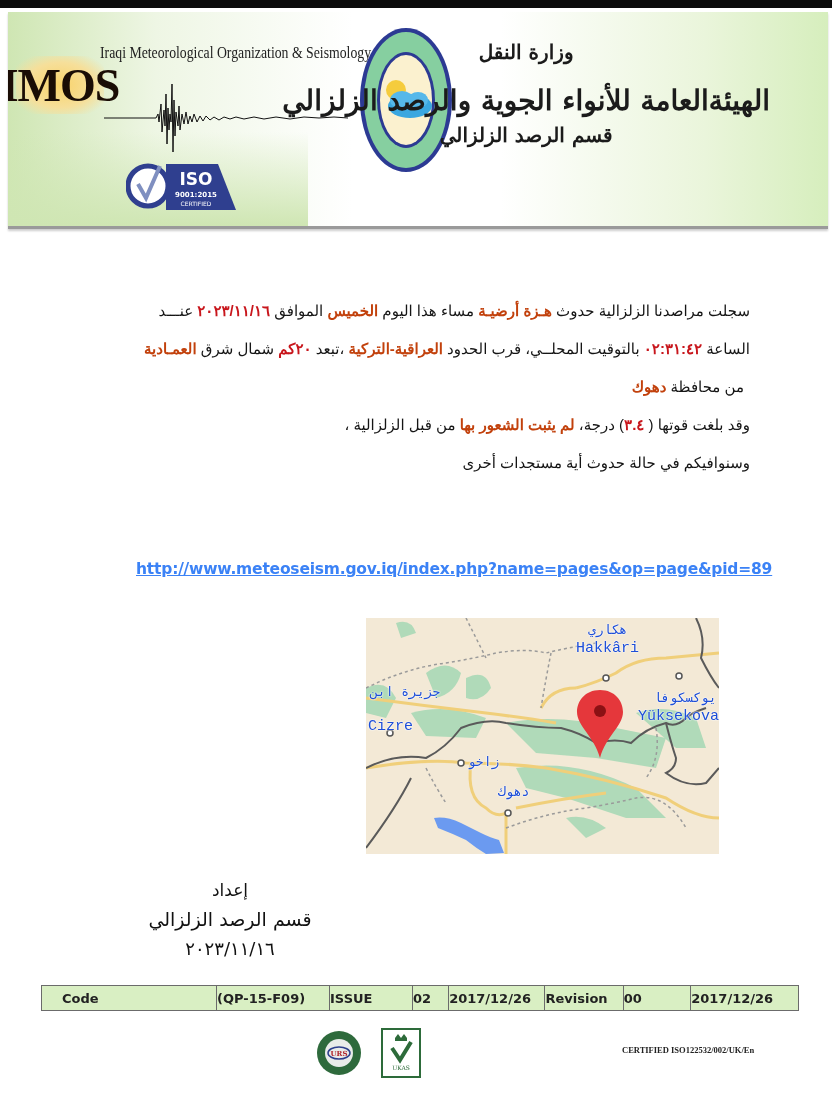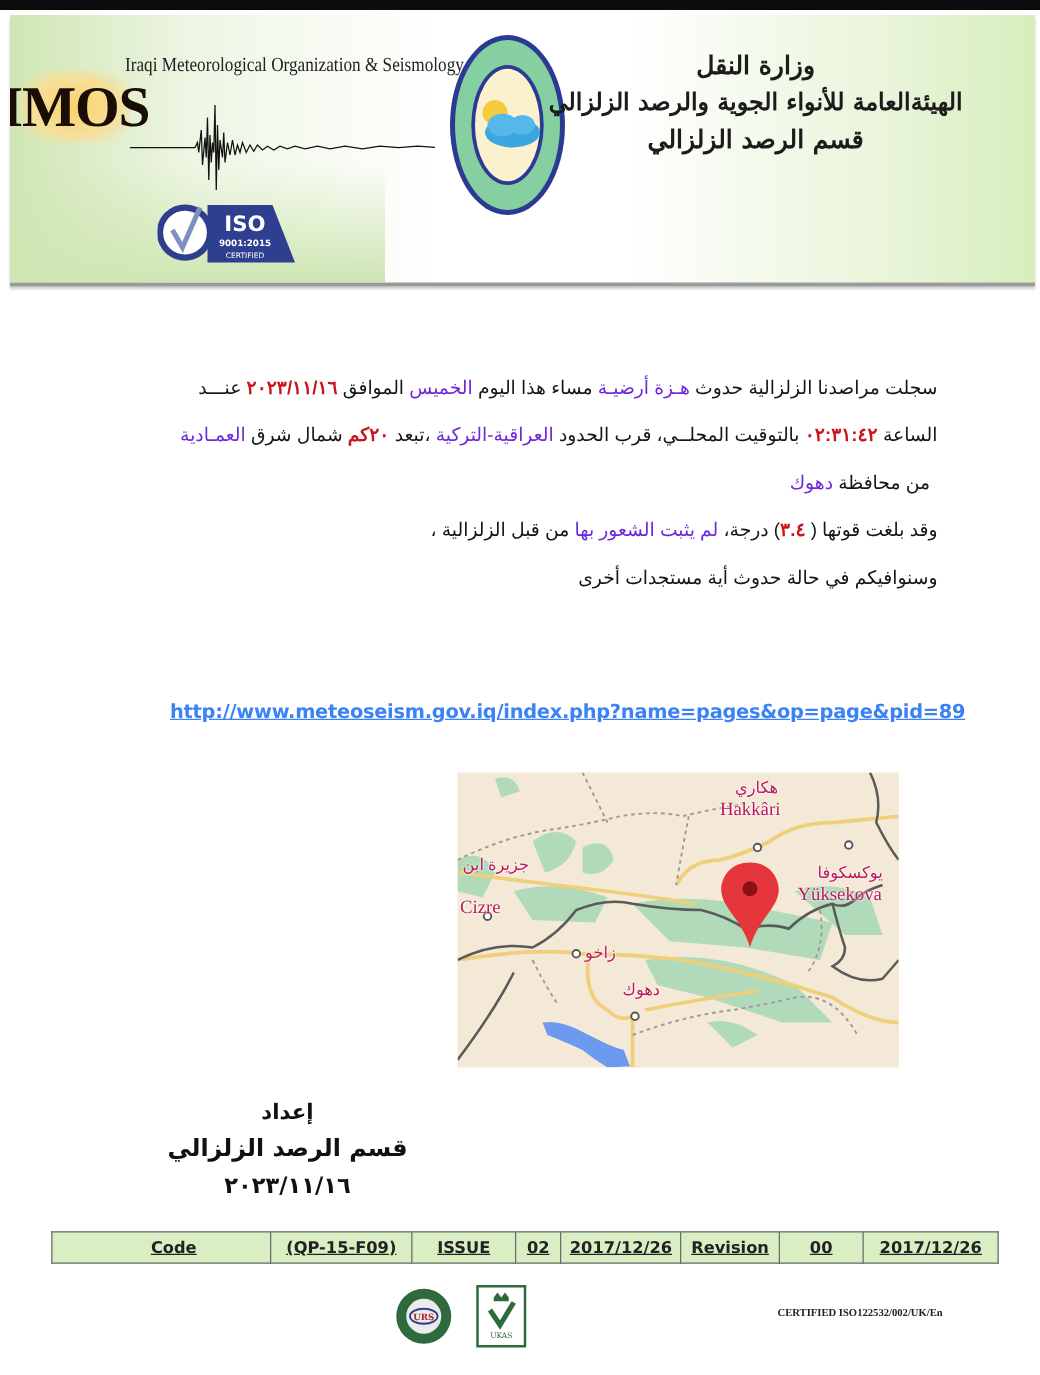--- a/index.html
+++ b/index.html
@@ -16,50 +16,50 @@
           font-family:"Liberation Serif", serif; font-size:46px; font-weight:bold; color:#1a0d05;
           display:flex; align-items:center; justify-content:center; letter-spacing:-1px; }
   .org-en { position:absolute; left:92px; top:32px; font-family:"Liberation Serif", serif; font-size:16px;
             color:#222; transform:scaleX(0.86); transform-origin:left; white-space:nowrap; }
   .seismo { position:absolute; left:96px; top:62px; width:244px; height:86px; }
   .iso { position:absolute; left:118px; top:142px; width:112px; height:62px; }
   .emblem { position:absolute; left:350px; top:14px; width:96px; height:148px; }
   .ar-title-block { position:absolute; right:58px; top:28px; text-align:center; direction:rtl;
             font-family:"DejaVu Serif", serif; color:#1b1b1b; }
   .ar-title-block div { white-space:nowrap; }
-  .t1 { font-size:20px; font-weight:bold; margin-bottom:6px; }
-  .t2 { font-size:19px; font-weight:bold; margin-bottom:6px; }
+  .t1 { font-size:20px; font-weight:bold; margin-bottom:20px; }
+  .t2 { font-size:28px; font-weight:bold; margin-bottom:6px; }
   .t3 { font-size:20px; font-weight:bold; }
   .report-title { position:absolute; left:312px; top:166px; direction:rtl; font-size:26px; font-weight:900;
             color:#0e0e0e; white-space:nowrap; letter-spacing:0.5px; }
 
   .body { position:absolute; right:82px; top:292px; width:670px; direction:rtl; text-align:right;
           font-family:"Liberation Sans", sans-serif; font-size:15px; color:#151515; }
   .line { height:38px; line-height:38px; white-space:nowrap; }
-  .hl { color:#6d28d9; font-weight:normal; }
+  .hl { color:#c2410c; font-weight:bold; }
   .num { color:#c8161c; font-weight:bold; }
   .link { position:absolute; left:136px; top:560px; font-family:"DejaVu Sans", sans-serif; font-size:15.5px;
           font-weight:bold; color:#3b82f6; text-decoration:underline; white-space:nowrap; letter-spacing:-0.2px; }
 
   .map { position:absolute; left:366px; top:618px; width:353px; height:236px; overflow:hidden;
          background:#f3e9d6; }
   .map svg { position:absolute; left:0; top:0; }
-  .map-label { position:absolute; font-family:Liberation Serif, serif; font-size:15px; color:#be185d;
+  .map-label { position:absolute; font-family:Liberation Mono, monospace; font-size:15px; color:#1d4ed8;
                white-space:nowrap; text-shadow:0 0 2px #fff, 0 0 2px #fff; }
   .map-label.ar { font-size:13px; }
 
   .prep { position:absolute; left:120px; top:880px; width:220px; text-align:center; direction:rtl;
-          font-weight:700; color:#111; }
+          font-weight:400; color:#111; }
   .prep .p1 { font-size:17px; height:28px; }
   .prep .p2 { font-size:19px; height:30px; }
   .prep .p3 { font-size:18px; letter-spacing:1px; }
 
   table.ctrl { position:absolute; left:41px; top:985px; width:758px; border-collapse:collapse;
                background:#d9efc3; font-family:"DejaVu Sans", sans-serif; font-size:13px; font-weight:bold; color:#222; }
-  table.ctrl td { border:1.5px solid #6b6b6b; height:24px; text-align:center; padding:0;text-decoration:underline; }
+  table.ctrl td { border:1.5px solid #6b6b6b; height:24px; text-align:left; padding:0; }
 
   .urs { position:absolute; left:316px; top:1030px; width:46px; height:46px; }
   .ukas { position:absolute; left:381px; top:1028px; width:40px; height:50px; border:2px solid #2d6b3a; box-sizing:border-box; background:#fff; }
   .cert { position:absolute; left:622px; top:1045px; font-family:"Liberation Serif", serif; font-size:8.5px; font-weight:bold; color:#222; white-space:nowrap; }
 </style>
 </head>
 <body>
 
 <div class="topbar"></div>
 

